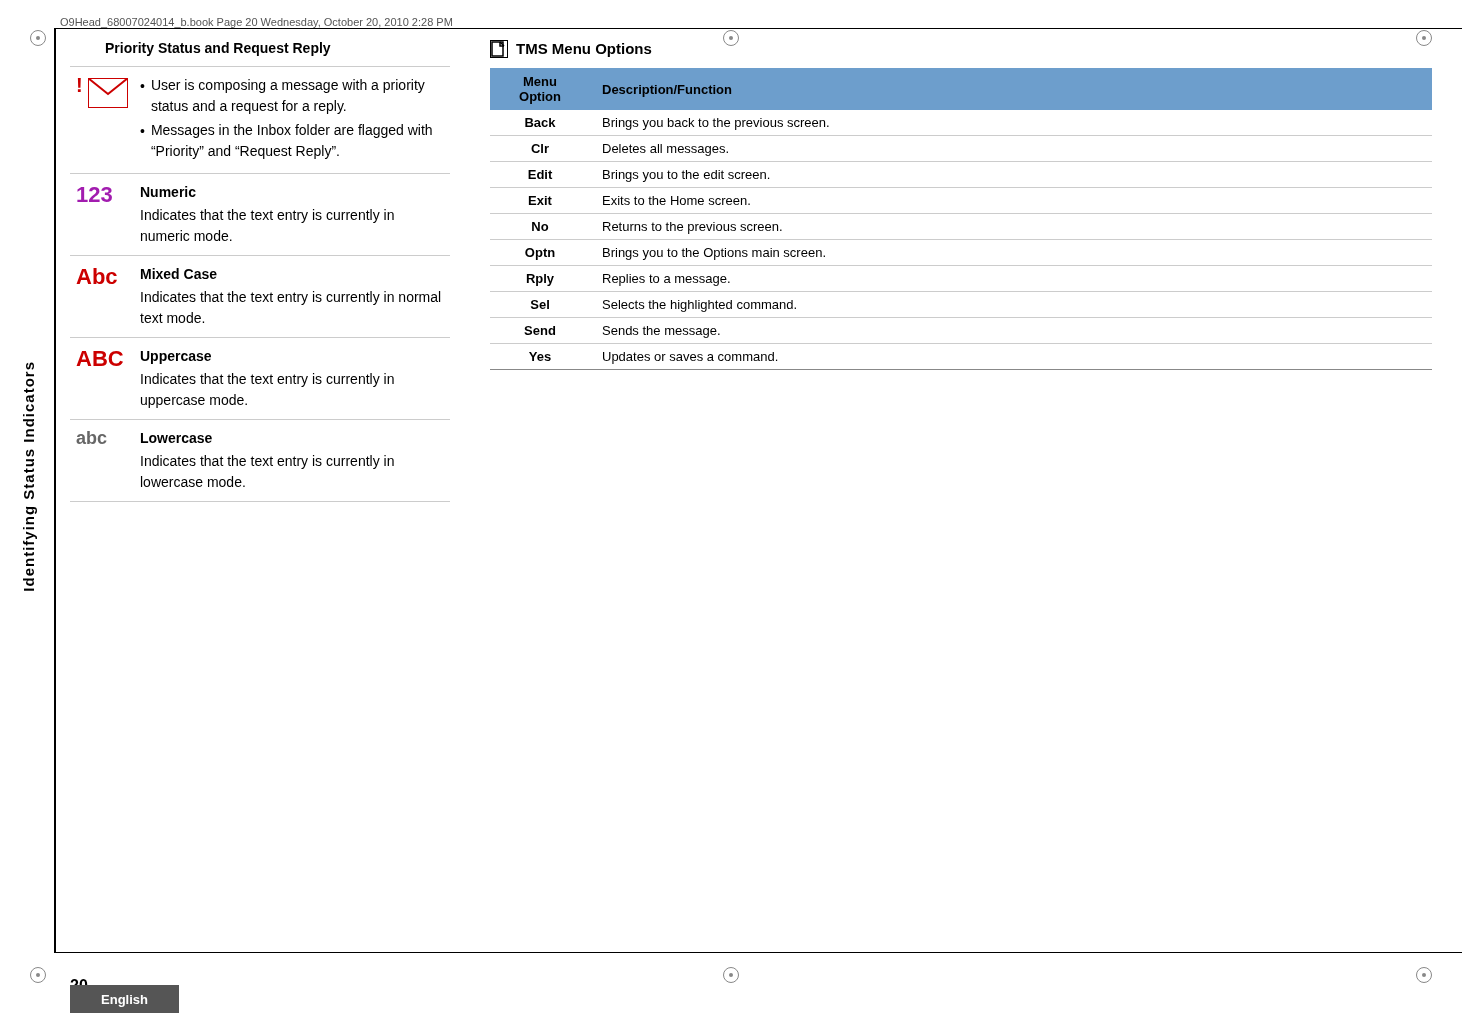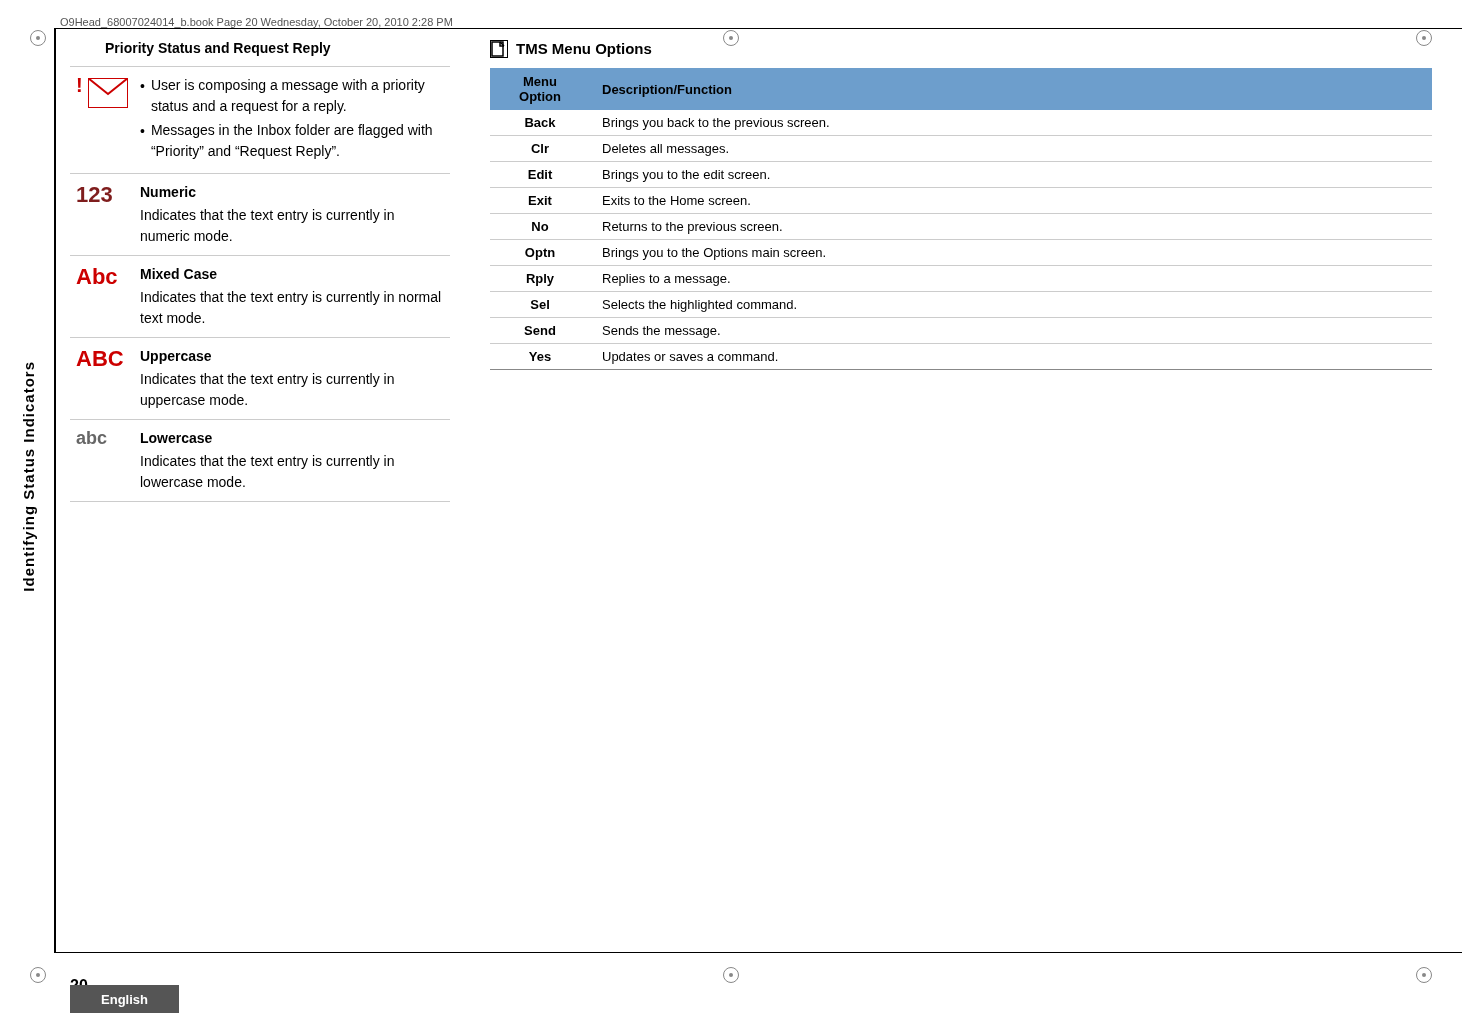--- a/index.html
+++ b/index.html
@@ -180,21 +180,21 @@
       content: '•';
       margin-right: 6px;
       flex-shrink: 0;
       margin-top: 1px;
     }
 
     
     .numeric-icon {
       font-size: 22px;
       font-weight: bold;
-      color: #7f1d1d;
+      color: #a21caf;
       font-family: Arial, sans-serif;
       margin-top: 25px;
     }
 
     
     .mixed-icon {
       font-size: 22px;
       font-weight: bold;
       color: #cc0000;
       font-family: Arial, sans-serif;

